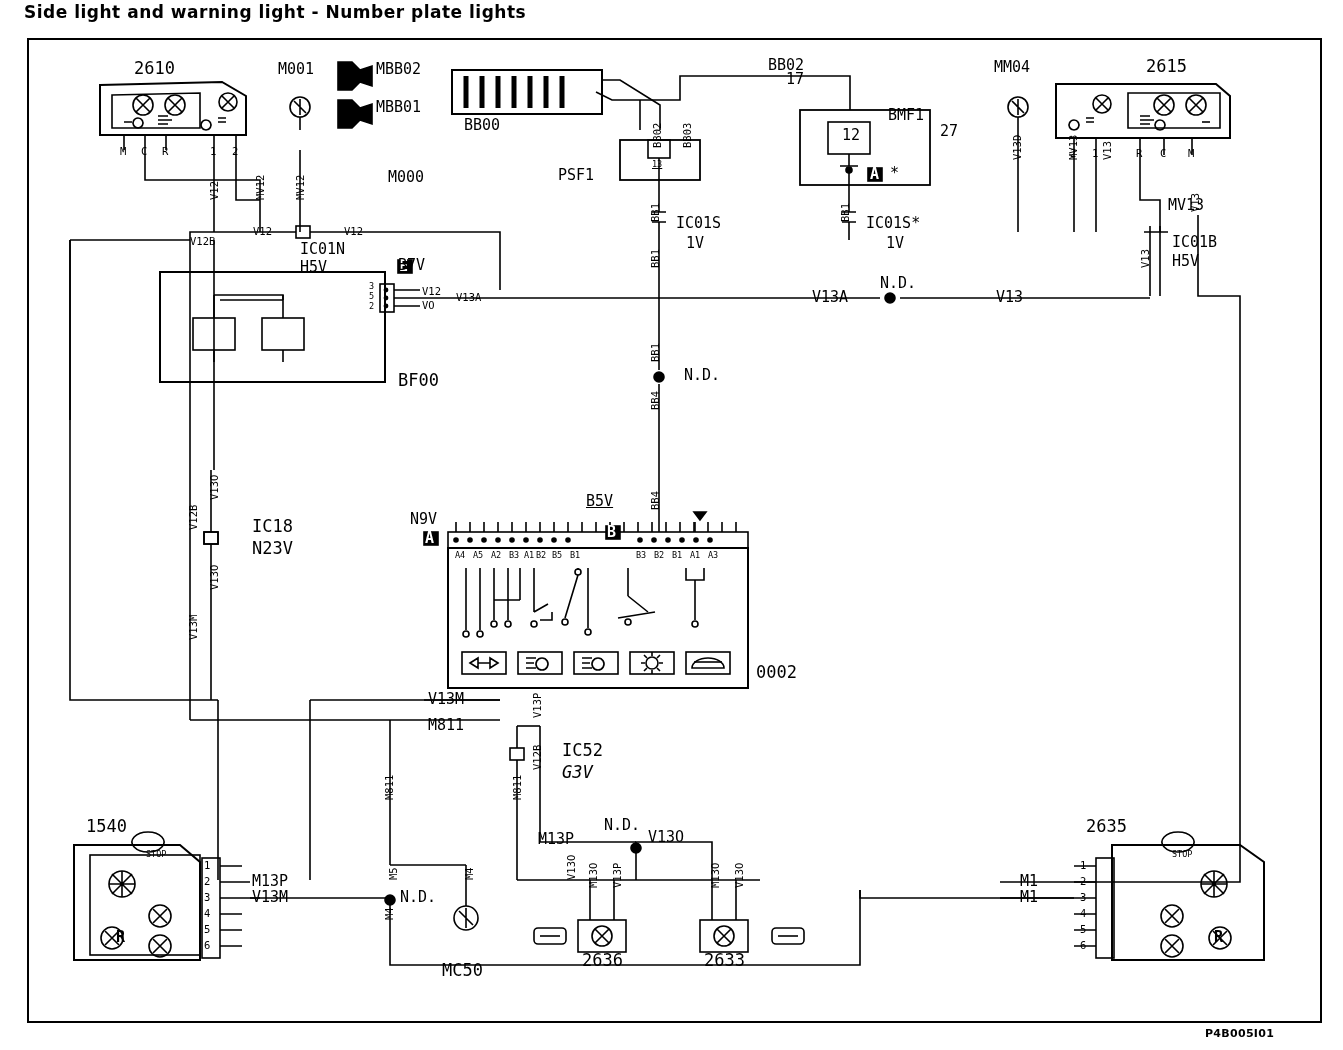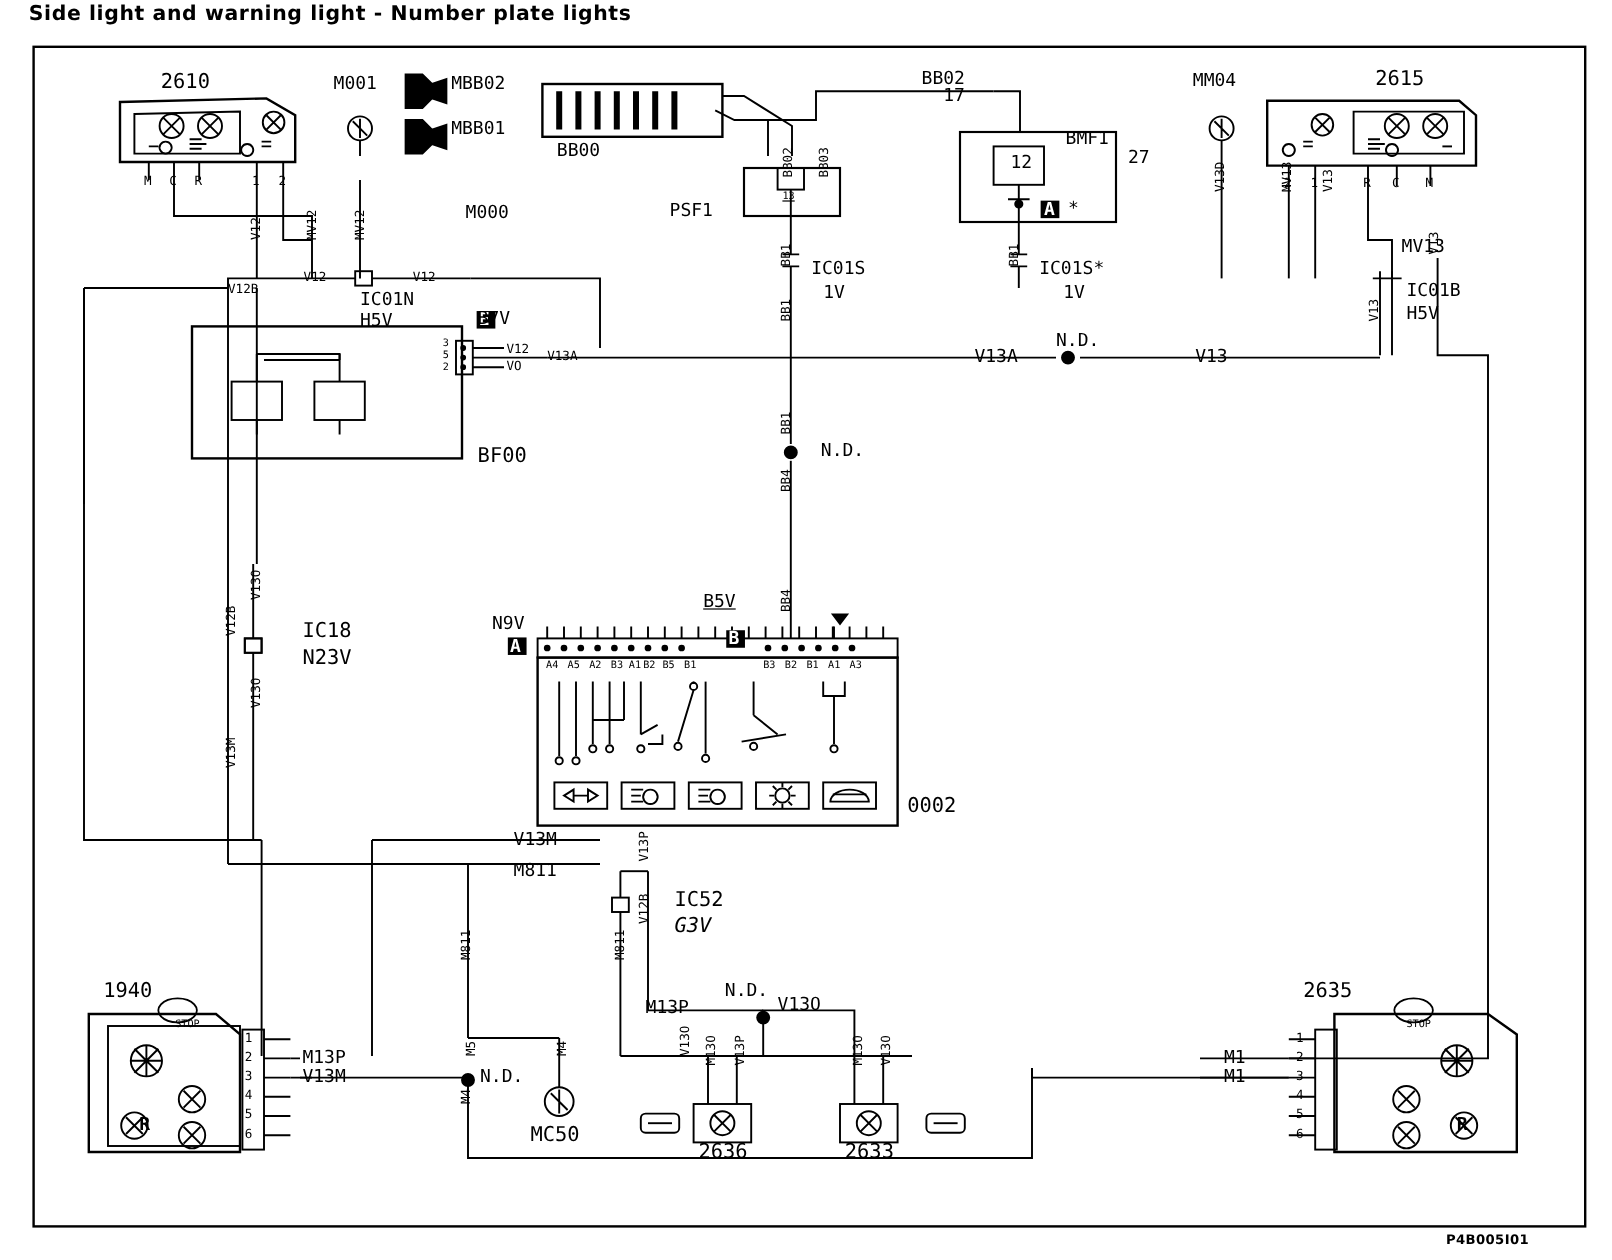--- a/index.html
+++ b/index.html
@@ -459,21 +459,21 @@
   <div class="lbl sm vert" style="left:532px; top:770px;">V12B</div>
   <div class="lbl big" style="left:562px; top:742px;">IC52</div>
   <div class="lbl big" style="left:562px; top:764px;font-style:italic;">G3V</div>
 
   <div class="lbl sm vert" style="left:384px; top:800px;">M811</div>
   <div class="lbl sm vert" style="left:512px; top:800px;">M811</div>
   <div class="lbl med" style="left:538px; top:832px;">M13P</div>
   <div class="lbl med" style="left:604px; top:818px;">N.D.</div>
   <div class="lbl med" style="left:648px; top:830px;">V13O</div>
 
-  <div class="lbl big" style="left:86px; top:818px;">1940</div>
+  <div class="lbl big" style="left:86px; top:818px;">1540</div>
   <div class="lbl big" style="left:1086px; top:818px;">2635</div>
 
   <div class="lbl xs" style="left:146px; top:850px;">STOP</div>
   <div class="lbl xs" style="left:1172px; top:850px;">STOP</div>
   <div class="lbl med" style="left:116px; top:930px; font-weight:bold;">R</div>
   <div class="lbl med" style="left:1214px; top:930px; font-weight:bold;">R</div>
 
   <div class="lbl sm" style="left:204px; top:860px;">1</div>
   <div class="lbl sm" style="left:204px; top:876px;">2</div>
   <div class="lbl sm" style="left:204px; top:892px;">3</div>
@@ -487,21 +487,21 @@
   <div class="lbl sm" style="left:1080px; top:908px;">4</div>
   <div class="lbl sm" style="left:1080px; top:924px;">5</div>
   <div class="lbl sm" style="left:1080px; top:940px;">6</div>
 
   <div class="lbl med" style="left:252px; top:874px;">M13P</div>
   <div class="lbl med" style="left:252px; top:890px;">V13M</div>
   <div class="lbl sm vert" style="left:388px; top:880px;">M5</div>
   <div class="lbl sm vert" style="left:464px; top:880px;">M4</div>
   <div class="lbl sm vert" style="left:384px; top:920px;">M4</div>
   <div class="lbl med" style="left:400px; top:890px;">N.D.</div>
-  <div class="lbl big" style="left:442px; top:938px;">MC50</div>
+  <div class="lbl big" style="left:442px; top:962px;">MC50</div>
 
   <div class="lbl sm vert" style="left:566px; top:880px;">V13O</div>
   <div class="lbl sm vert" style="left:588px; top:888px;">M13O</div>
   <div class="lbl sm vert" style="left:612px; top:888px;">V13P</div>
   <div class="lbl sm vert" style="left:710px; top:888px;">M13O</div>
   <div class="lbl sm vert" style="left:734px; top:888px;">V13O</div>
 
   <div class="lbl big" style="left:582px; top:952px;">2636</div>
   <div class="lbl big" style="left:704px; top:952px;">2633</div>
 

